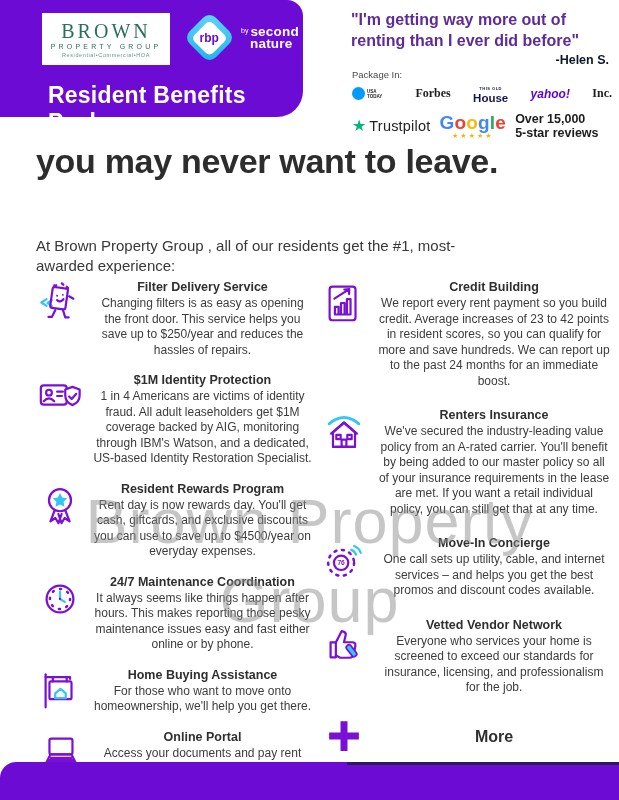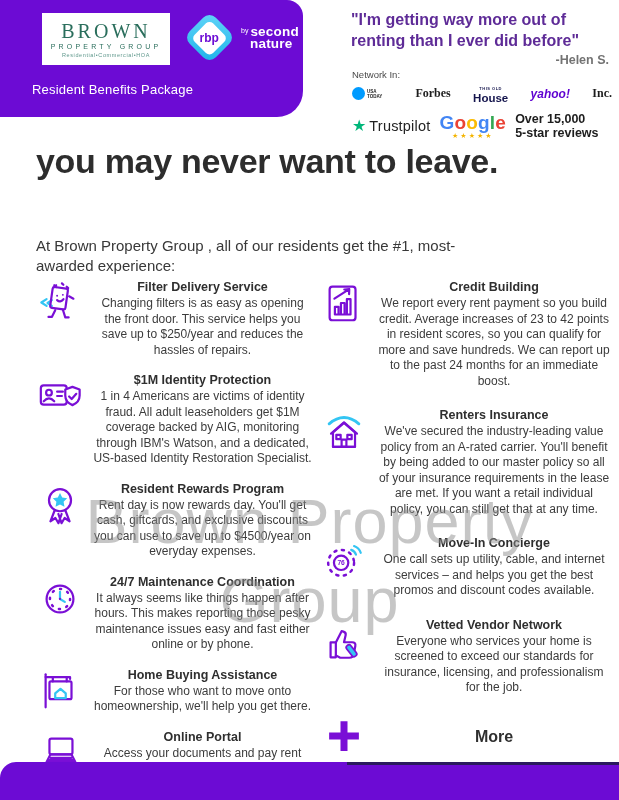--- a/index.html
+++ b/index.html
@@ -20,26 +20,26 @@
   .rbp-wrap { position:absolute; left:186px; top:14px; display:flex; align-items:center; }
   .rbp-diamond { width:37px; height:37px; margin:5px; border-radius:9px; transform:rotate(45deg);
     background:linear-gradient(135deg,#63d6f8,#1db2ea); display:flex; align-items:center; justify-content:center; }
   .rbp-inner { width:26px; height:26px; background:#fff; border-radius:5px; display:flex; align-items:center; justify-content:center; }
   .rbp-inner span { transform:rotate(-45deg); font-weight:bold; font-size:12px; color:var(--purple,#6C0BD4); }
   .sn-text { color:#fff; margin-left:8px; line-height:12px; }
   .sn-by { font-size:7px; vertical-align:top; margin-right:2px; }
   .sn-line1, .sn-line2 { font-weight:bold; font-size:13.5px; letter-spacing:.2px; }
   .sn-line2 { display:block; margin-left:9px; }
 
-  .banner-title { position:absolute; left:32px; top:82px; color:#fff; font-size:13px; font-weight:400; letter-spacing:.2px; }
+  .banner-title { position:absolute; left:48px; top:82px; color:#fff; font-size:23px; font-weight:700; letter-spacing:.2px; }
 
   
   .testimonial { position:absolute; left:351px; top:9px; width:262px; }
   .quote { color:var(--quote-purple,#5E2B97); font-weight:700; font-size:16px; line-height:21px; }
-  .author { text-align:right; font-size:12.5px; font-weight:700; color:#737373; margin-top:2px; padding-right:4px; }
+  .author { text-align:right; font-size:12.5px; font-weight:700; color:#0f172a; margin-top:2px; padding-right:4px; }
 
   
   .featured { position:absolute; left:352px; top:69px; width:260px; }
   .featured-label { font-size:9.5px; color:#4a4a4a; margin-bottom:5px; }
   .featured-logos { display:flex; align-items:center; justify-content:space-between; }
   .logo-usatoday { display:flex; align-items:center; gap:2px; }
   .usat-circle { width:13px; height:13px; border-radius:50%; background:var(--usat-blue,#009BFF); display:inline-block; }
   .usat-text { font-size:4.5px; font-weight:800; line-height:5px; color:#222; width:16px; }
   .logo-forbes { font-family:"Liberation Serif", serif; font-weight:700; font-size:12px; color:#1d1d1d;margin-left:10px; }
   .logo-house { text-align:center; line-height:8px; }
@@ -110,21 +110,21 @@
     </div>
     <div class="banner-title">Resident Benefits Package</div>
   </header>
 
   <section class="testimonial">
     <div class="quote">"I'm getting way more out of renting than I ever did before"</div>
     <div class="author">-Helen S.</div>
   </section>
 
   <section class="featured">
-    <div class="featured-label">Network In:</div>
+    <div class="featured-label">Package In:</div>
     <div class="featured-logos">
       <span class="logo-usatoday">
         <span class="usat-circle"></span>
         <span class="usat-text">USA TODAY</span>
       </span>
       <span class="logo-forbes">Forbes</span>
       <span class="logo-house">
         <span class="house-top">THIS OLD</span>
         <span class="house-main">House</span>
       </span>

